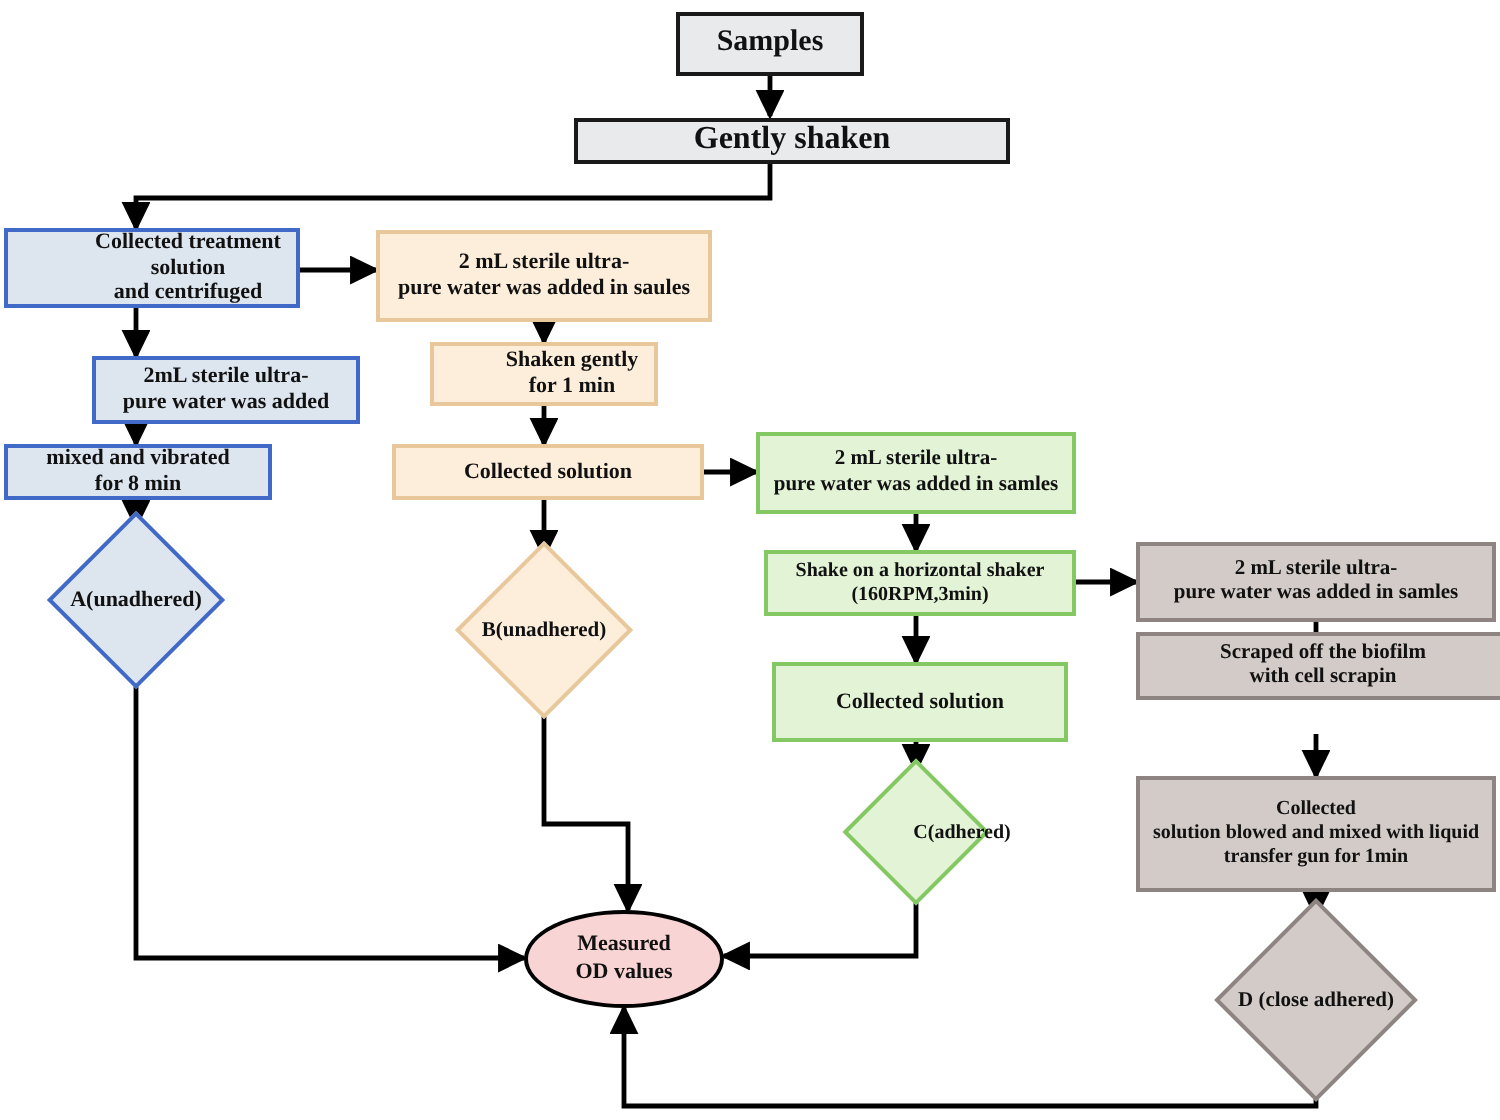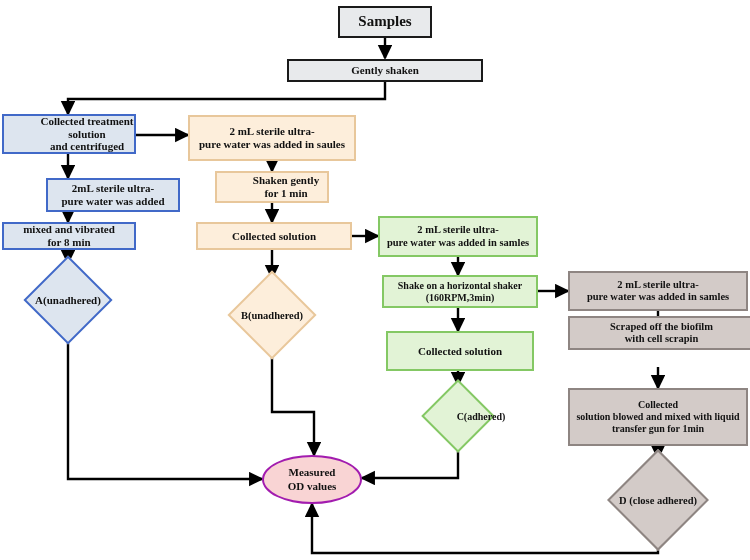--- a/index.html
+++ b/index.html
@@ -72,21 +72,21 @@
   .d-cream { background: #fdeedb; border-color: #e8c79b; }
   .d-green { background: #e2f3d6; border-color: #84c864; }
   .d-taupe { background: #d3cbc8; border-color: #8e8582; }
 
   
   .ellipse {
     position: absolute;
     box-sizing: border-box;
     border-radius: 50%;
     background: #f9d4d4;
-    border: 2px solid #a21caf;
+    border: 2px solid #000000;
     display: flex;
     align-items: center;
     justify-content: center;
     text-align: center;
     font-weight: bold;
     color: #111111;
     line-height: 1.2;
     white-space: pre-line;
   }
 </style>
@@ -142,23 +142,23 @@
       <path d="M272,330 L272,412 L314,412 L314,455"></path>
 
       <path d="M458,436 L458,478 L362,478"></path>
 
       <path d="M658,536 L658,553 L312,553 L312,504"></path>
     </g>
   </svg>
 
   <div class="node rect pal-gray" style="left:338px; top:6px; width:94px; height:32px; font-size:15px;">Samples</div>
 
-  <div class="node rect pal-gray" style="left:287px; top:59px; width:196px; height:23px; font-size:11px;">Gently shaken</div>
-
-  <div class="node rect pal-blue" style="left:2px; top:114px; width:134px; height:40px; font-size:11px;padding-left:36px;">Collected treatment solution
+  <div class="node rect pal-gray" style="left:287px; top:59px; width:218px; height:23px; font-size:16px;">Gently shaken</div>
+
+  <div class="node rect pal-blue" style="left:2px; top:114px; width:148px; height:40px; font-size:11px;padding-left:36px;">Collected treatment solution
 and centrifuged</div>
 
   <div class="node rect pal-blue" style="left:2px; top:178px; width:134px; height:34px; font-size:11px;margin-left:44px;">2mL sterile ultra-
 pure water was added</div>
 
   <div class="node rect pal-blue" style="left:2px; top:222px; width:134px; height:28px; font-size:11px;">mixed and vibrated
 for 8 min</div>
 
   <div class="diamond" style="left:13px; top:263px; width:110px; height:74px;">
     <span class="dshape d-blue" style="width:63px; height:63px;"></span>

